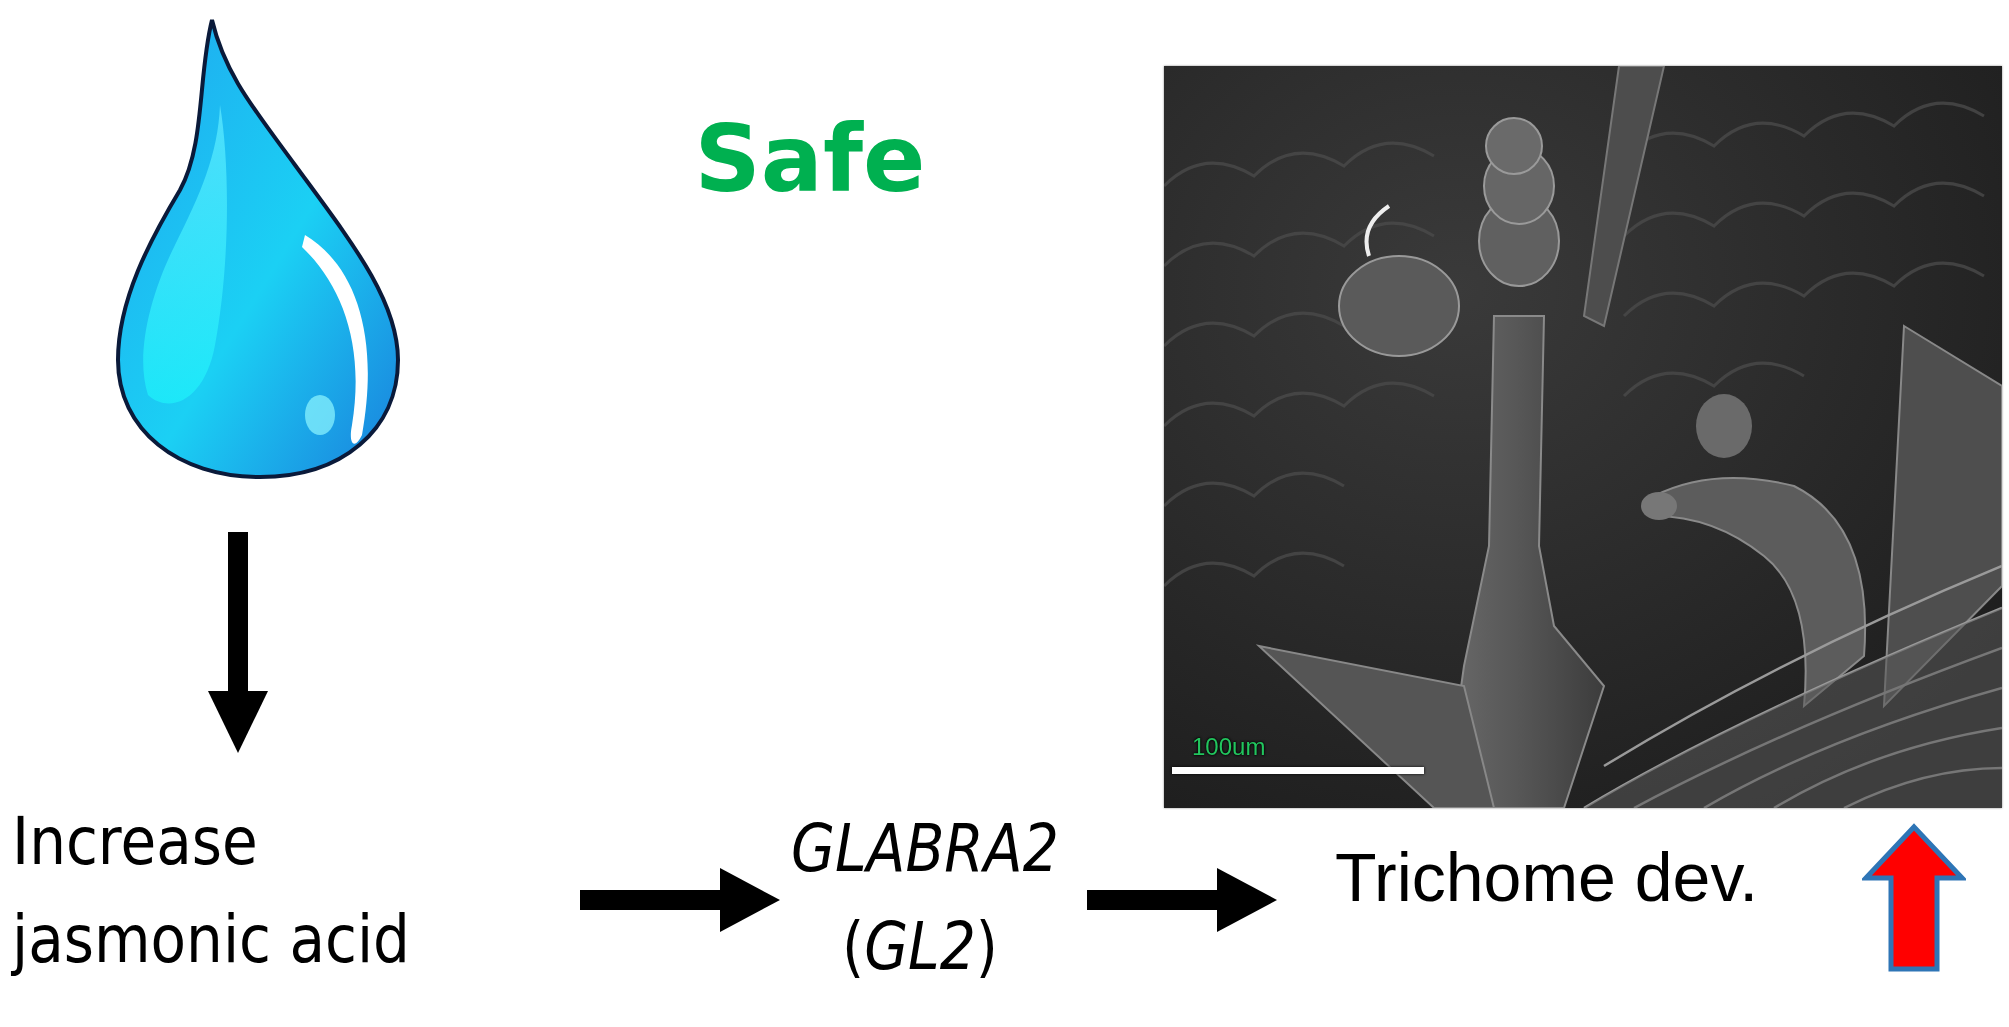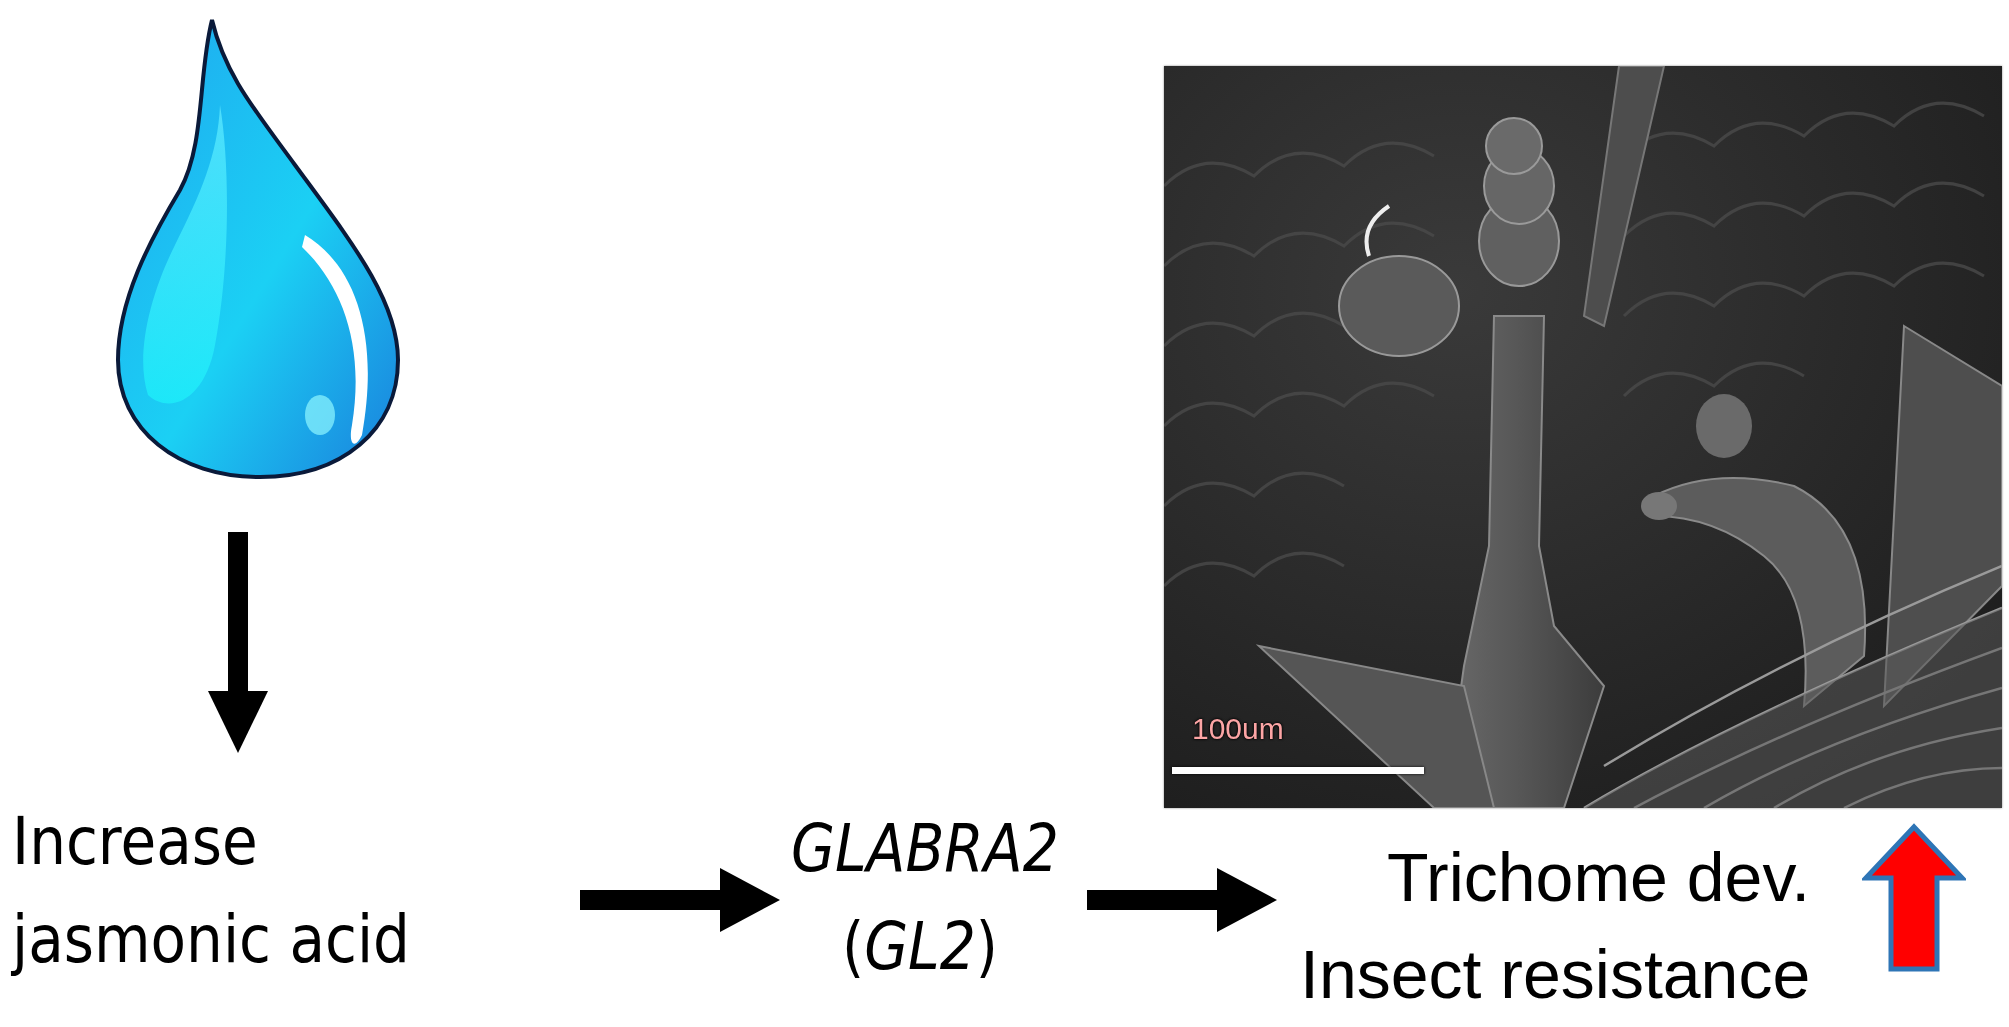--- a/index.html
+++ b/index.html
@@ -29,22 +29,22 @@
     .node-2 { left: 770px; top: 800px; width: 300px; text-align: center; font-style: italic;
               transform: scaleX(0.86); transform-origin: center top; }
     .node-2 .paren { font-style: normal; }
     .node-3 { left: 1300px; top: 829px; font-family: "Liberation Sans", sans-serif; font-size: 68px; line-height: 97px; text-align: right; }
     .node-3 .l1 { padding-left: 35px; }
 
     
     #sem { left: 1164px; top: 66px; width: 838px; height: 742px; background: #2b2b2b; overflow: hidden;
            box-shadow: 0 0 2px #888; }
     #sem svg { display: block; }
-    .scale-label { position: absolute; left: 28px; top: 646px; color: #fca5a5; font-family: "Liberation Sans", sans-serif;
-                   font-size: 30px; text-shadow: 0 0 3px #000, 0 0 2px #000; }
+    .scale-label { position: absolute; left: 28px; top: 667px; color: #22c55e; font-family: "Liberation Sans", sans-serif;
+                   font-size: 24px; text-shadow: 0 0 3px #000, 0 0 2px #000; }
     .scale-bar { position: absolute; left: 8px; top: 701px; width: 252px; height: 7px; background: #fff;
                  box-shadow: 0 0 3px #000; }
   </style>
 </head>
 <body>
 
 <div id="droplet" class="abs">
   <svg width="340" height="470" viewBox="0 0 340 470">
     <defs>
       <linearGradient id="dropGrad" x1="0" y1="0" x2="1" y2="1">
@@ -58,20 +58,21 @@
       </linearGradient>
     </defs>
     <path d="M132 5 C145 60 175 95 215 150 C270 225 318 285 318 345 C318 415 262 462 180 462 C98 462 38 415 38 345 C38 285 70 225 100 175 C125 130 118 60 132 5 Z" fill="url(#dropGrad)" stroke="#0a1a3a" stroke-width="4"></path>
     <path d="M140 90 C150 150 150 250 135 330 C125 385 90 400 68 380 C55 340 70 280 95 230 C120 180 138 140 140 90 Z" fill="url(#dropInner)" opacity="0.75"></path>
     <path d="M225 220 C275 250 300 320 282 420 C275 435 268 430 272 410 C285 330 262 270 222 232 Z" fill="#ffffff"></path>
     <ellipse cx="240" cy="400" rx="15" ry="20" fill="#8ef7ff" opacity="0.7"></ellipse>
   </svg>
 </div>
 
 <div class="abs title">
+  <div>Safe</div>
 </div>
 
 <div id="arrow-down" class="abs">
   <svg width="60" height="230" viewBox="0 0 60 230">
     <rect x="20" y="4" width="20" height="165" fill="#000"></rect>
     <polygon points="0,163 60,163 30,225" fill="#000"></polygon>
   </svg>
 </div>
 
 <div class="abs node-text node-1">
@@ -93,21 +94,20 @@
 
 <div id="arrow-right-2" class="abs">
   <svg width="190" height="64" viewBox="0 0 190 64">
     <rect x="0" y="22" width="135" height="20" fill="#000"></rect>
     <polygon points="130,0 190,32 130,64" fill="#000"></polygon>
   </svg>
 </div>
 
 <div class="abs node-text node-3">
   <div class="l1">Trichome dev.</div>
-  <div>Insect resistance</div>
 </div>
 
 <div id="arrow-up" class="abs">
   <svg width="104" height="150" viewBox="0 0 104 150">
     <polygon points="52,4 100,55 75,55 75,146 29,146 29,55 4,55" fill="#ff0000" stroke="#2e75b6" stroke-width="5" stroke-linejoin="miter"></polygon>
   </svg>
 </div>
 
 <div id="sem" class="abs">
   <svg width="838" height="742" viewBox="0 0 838 742">

